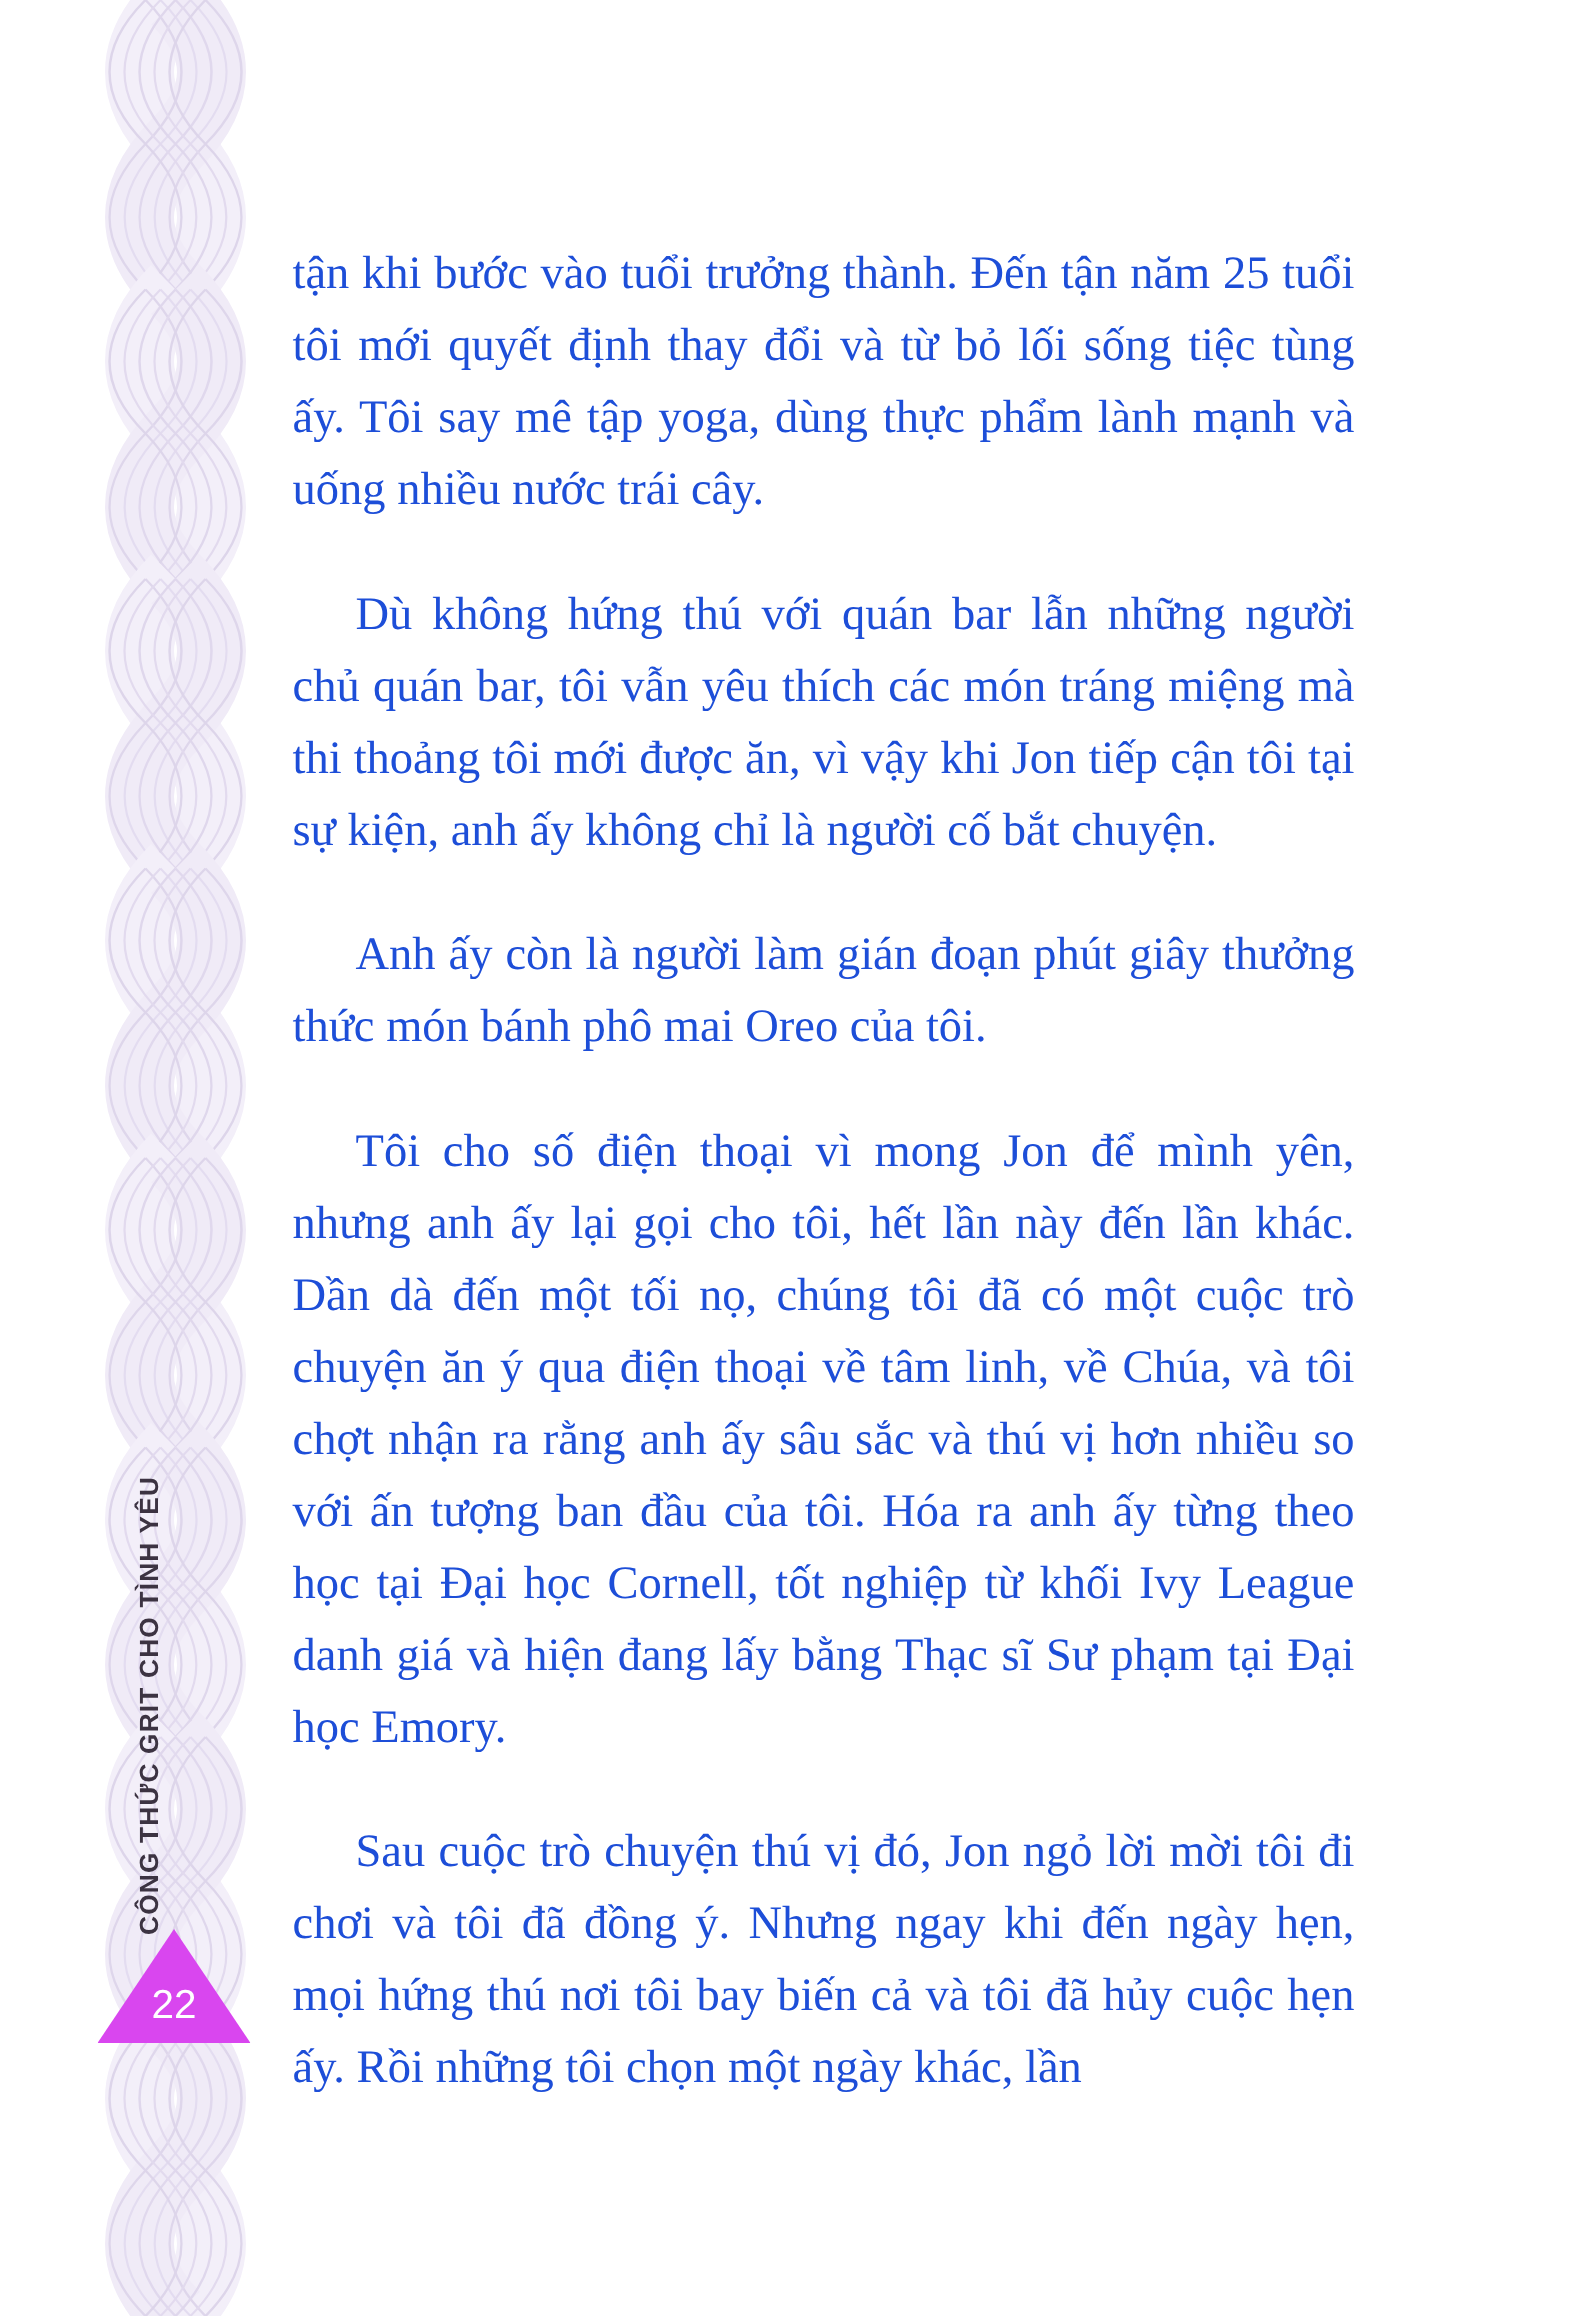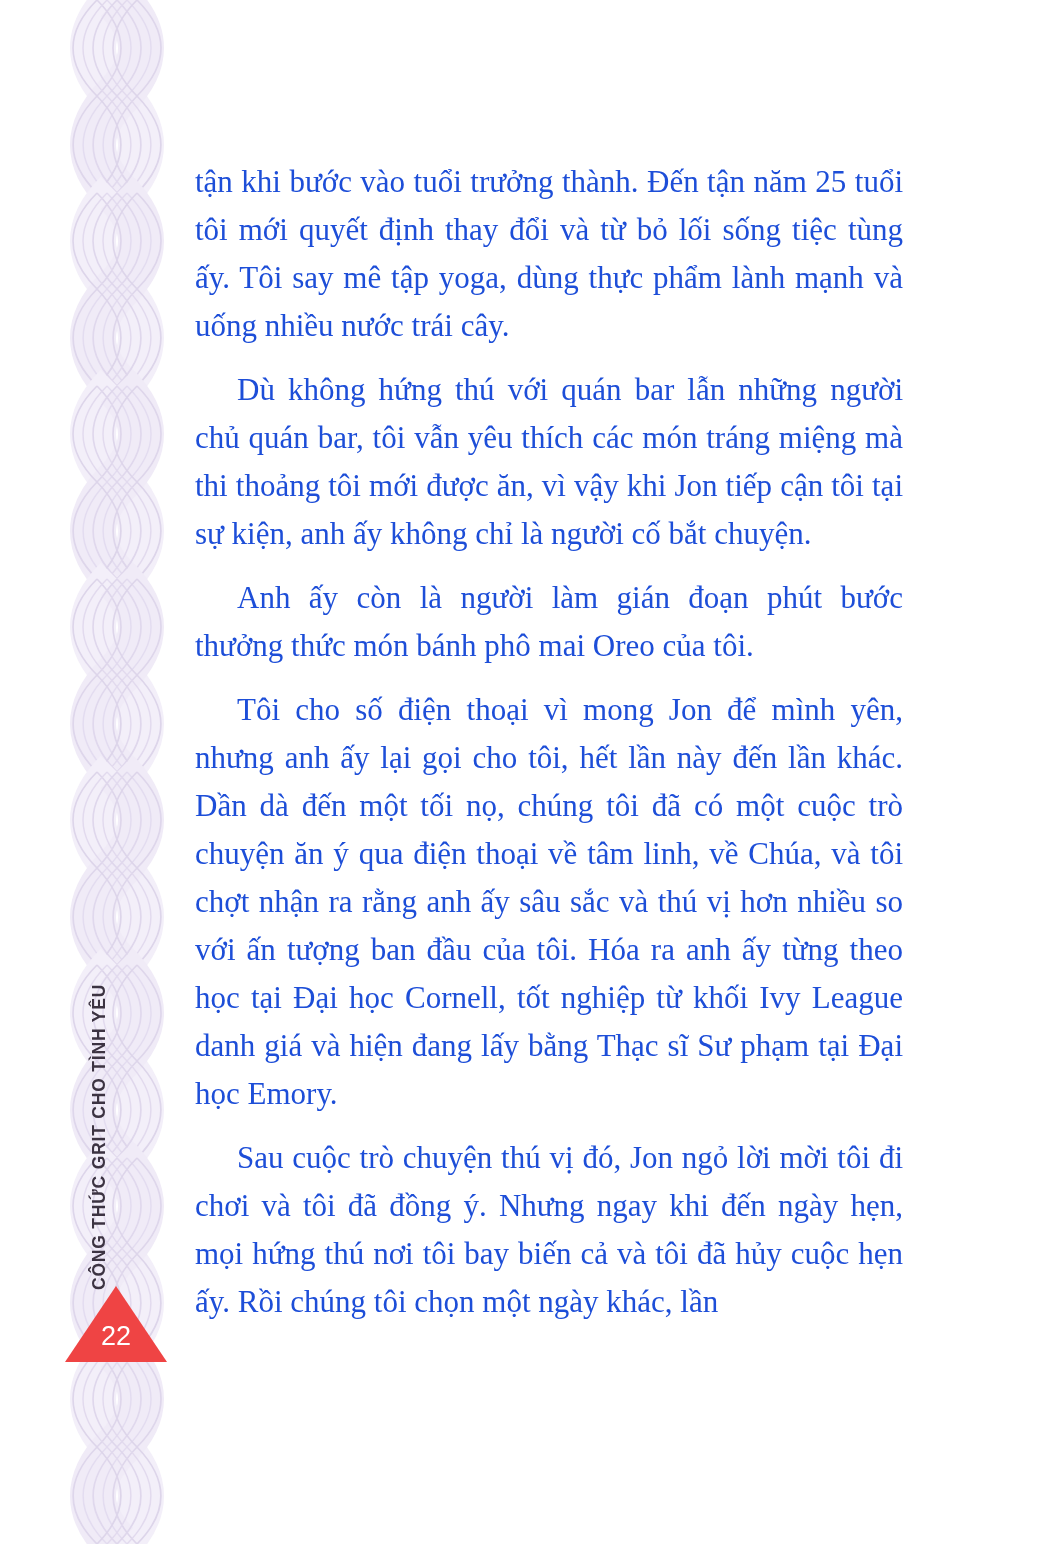--- a/index.html
+++ b/index.html
@@ -35,21 +35,21 @@
     color: #3c3342;
     white-space: nowrap;
     text-align: left;
   }
   .page-number-badge {
     position: absolute;
     left: 65px;
     top: 1286px;
     width: 102px;
     height: 76px;
-    background: #ef4444;
+    background: #d946ef;
     clip-path: polygon(50% 0, 0 100%, 100% 100%);
     display: flex;
     align-items: flex-end;
     justify-content: center;
   }
   .page-number-badge span {
     font-family: "Liberation Sans", sans-serif;
     font-size: 27px;
     color: #ffffff;
     line-height: 1;
@@ -59,21 +59,21 @@
     position: absolute;
     left: 195px;
     top: 158px;
     width: 708px;
     font-size: 31px;
     line-height: 48px;
     color: #1d4ed8;
     text-align: justify;
   }
   .article p { margin: 0; }
-  .article p + p { margin-top: 16px; }
+  .article p + p { margin-top: 35px; }
   .article p.indent { text-indent: 42px; }
 </style>
 </head>
 <body>
 
 <div class="rope-wrap">
   <svg width="145" height="1544" viewBox="0 0 145 1544" xmlns="http://www.w3.org/2000/svg" aria-hidden="true">
     <defs>
       <g id="ropeTwist">
         <path d="M72,0 C40,32 40,64 72,96 C104,129 104,161 72,193" fill="none" stroke="#f3eff9" stroke-width="46"></path>
@@ -103,16 +103,16 @@
 
 <div class="sidebar-title">CÔNG THỨC GRIT CHO TÌNH YÊU</div>
 
 <div class="page-number-badge">
   <span>22</span>
 </div>
 
 <div class="article">
   <p>tận khi bước vào tuổi trưởng thành. Đến tận năm 25 tuổi tôi mới quyết định thay đổi và từ bỏ lối sống tiệc tùng ấy. Tôi say mê tập yoga, dùng thực phẩm lành mạnh và uống nhiều nước trái cây.</p>
   <p class="indent">Dù không hứng thú với quán bar lẫn những người chủ quán bar, tôi vẫn yêu thích các món tráng miệng mà thi thoảng tôi mới được ăn, vì vậy khi Jon tiếp cận tôi tại sự kiện, anh ấy không chỉ là người cố bắt chuyện.</p>
-  <p class="indent">Anh ấy còn là người làm gián đoạn phút bước thưởng thức món bánh phô mai Oreo của tôi.</p>
+  <p class="indent">Anh ấy còn là người làm gián đoạn phút giây thưởng thức món bánh phô mai Oreo của tôi.</p>
   <p class="indent">Tôi cho số điện thoại vì mong Jon để mình yên, nhưng anh ấy lại gọi cho tôi, hết lần này đến lần khác. Dần dà đến một tối nọ, chúng tôi đã có một cuộc trò chuyện ăn ý qua điện thoại về tâm linh, về Chúa, và tôi chợt nhận ra rằng anh ấy sâu sắc và thú vị hơn nhiều so với ấn tượng ban đầu của tôi. Hóa ra anh ấy từng theo học tại Đại học Cornell, tốt nghiệp từ khối Ivy League danh giá và hiện đang lấy bằng Thạc sĩ Sư phạm tại Đại học Emory.</p>
-  <p class="indent">Sau cuộc trò chuyện thú vị đó, Jon ngỏ lời mời tôi đi chơi và tôi đã đồng ý. Nhưng ngay khi đến ngày hẹn, mọi hứng thú nơi tôi bay biến cả và tôi đã hủy cuộc hẹn ấy. Rồi chúng tôi chọn một ngày khác, lần</p>
+  <p class="indent">Sau cuộc trò chuyện thú vị đó, Jon ngỏ lời mời tôi đi chơi và tôi đã đồng ý. Nhưng ngay khi đến ngày hẹn, mọi hứng thú nơi tôi bay biến cả và tôi đã hủy cuộc hẹn ấy. Rồi những tôi chọn một ngày khác, lần</p>
 </div>
 
 </body></html>

